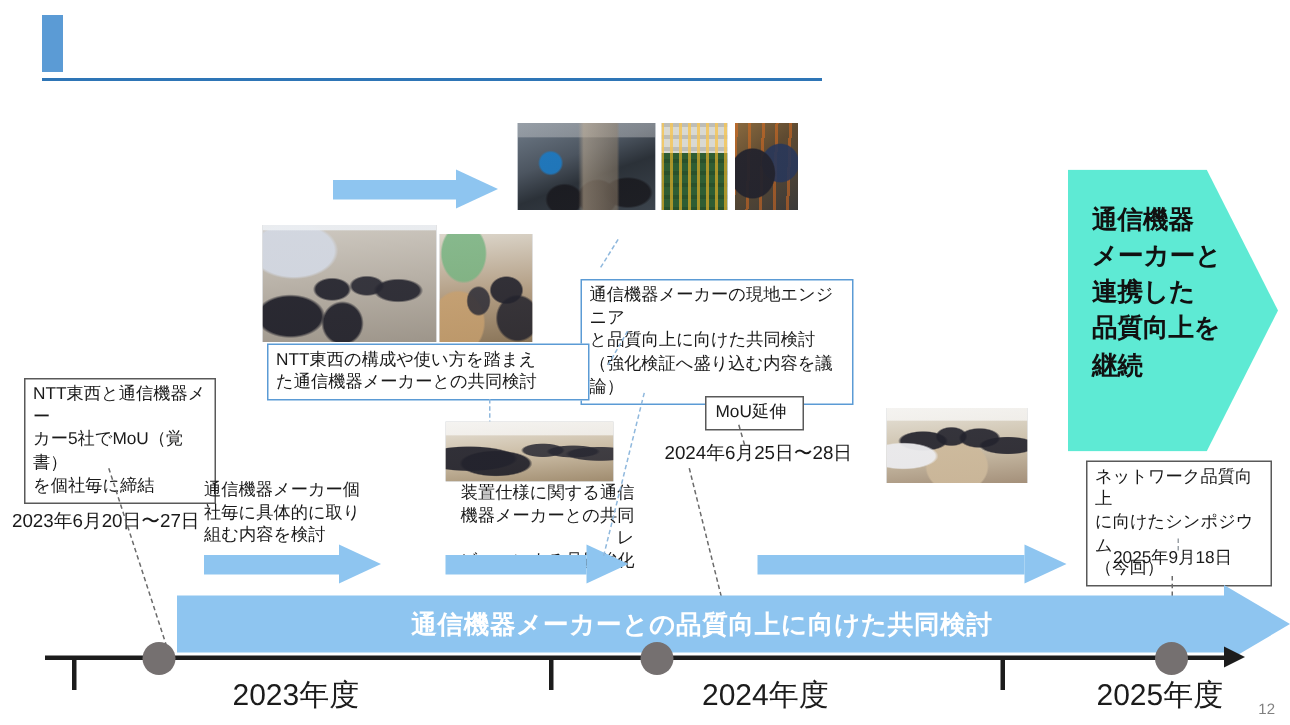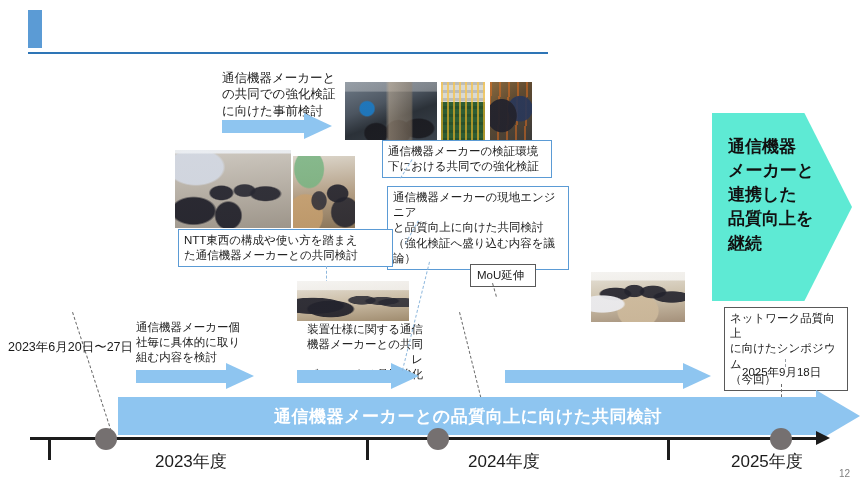--- a/index.html
+++ b/index.html
@@ -72,35 +72,32 @@
   }
 
   
   .axis{position:absolute;left:30px;top:437px;width:790px;height:3px;background:#1c1c1c;}
   .axis-head{
     position:absolute;left:816px;top:431px;width:0;height:0;
     border-top:7px solid transparent;border-bottom:7px solid transparent;border-left:14px solid #1c1c1c;
   }
   .tick{position:absolute;width:3px;height:22px;background:#1c1c1c;top:438px;}
   .dot{position:absolute;width:22px;height:22px;border-radius:50%;background:#757070;top:428px;}
-  .yr{position:absolute;top:450px;font-size:17px;color:#1c1c1c;white-space:nowrap;}
+  .yr{position:absolute;top:450px;font-size:20px;color:#1c1c1c;white-space:nowrap;}
 
   .pageno{position:absolute;right:10px;bottom:4px;font-size:10px;color:#808080;}
 </style>
 </head>
 <body>
 
 <div id="slide">
 
   <div class="title-bar"></div>
   <div class="title-rule"></div>
 
-  <div class="plain" style="left:222px;top:70px;width:130px;">通信機器メーカーと
-の共同での強化検証
-に向けた事前検討</div>
   <div class="arrow" style="left:222px;top:113px;width:110px;height:26px;">
     <div class="shaft" style="width:82px;"></div>
     <div class="head" style="border-top-width:13px;border-bottom-width:13px;border-left-width:28px;"></div>
   </div>
 
   <div class="photo" style="left:345px;top:82px;width:92px;height:58px;">
     <div class="layer" style="background:linear-gradient(160deg,#6f7b88 0%,#4c5560 38%,#2b3138 60%,#3c444d 100%);"></div>
     <div class="layer" style="background:
         radial-gradient(circle at 24% 46%, rgba(30,120,190,.95) 0 9%, rgba(30,120,190,0) 11%),
         linear-gradient(90deg, rgba(255,255,255,0) 44%, rgba(196,176,150,.55) 48%, rgba(150,132,110,.5) 72%, rgba(255,255,255,0) 74%),
@@ -117,22 +114,20 @@
         opacity:.7;"></div>
   </div>
   <div class="photo" style="left:490px;top:82px;width:42px;height:58px;">
     <div class="layer" style="background:linear-gradient(140deg,#8a6a3f 0%,#5e4a31 40%,#3a3a3a 100%);"></div>
     <div class="layer" style="background:
         radial-gradient(ellipse at 28% 58%, rgba(35,35,45,.95) 0 34%, rgba(0,0,0,0) 36%),
         radial-gradient(ellipse at 72% 46%, rgba(40,55,90,.9) 0 28%, rgba(0,0,0,0) 30%),
         repeating-linear-gradient(92deg, rgba(230,110,30,.5) 0 2px, rgba(255,255,255,0) 2px 9px);"></div>
   </div>
 
-  <div class="box blue" style="left:382px;top:140px;width:170px;">通信機器メーカーの検証環境
-下における共同での強化検証</div>
   <div class="box blue" style="left:387px;top:186px;width:182px;">通信機器メーカーの現地エンジニア
 と品質向上に向けた共同検討
 （強化検証へ盛り込む内容を議論）</div>
 
   <div class="leader blue" style="left:400px;top:178px;width:22px;transform:rotate(-58deg);"></div>
   <div class="leader blue" style="left:405px;top:243px;width:26px;transform:rotate(-60deg);"></div>
 
   <div class="photo" style="left:175px;top:150px;width:116px;height:78px;">
     <div class="layer" style="background:linear-gradient(175deg,#cfcac2 0%,#b9b2a8 46%,#9d958a 100%);"></div>
     <div class="layer" style="background:
@@ -151,20 +146,23 @@
         radial-gradient(ellipse at 72% 52%, rgba(35,35,45,.9) 0 16%, rgba(0,0,0,0) 18%),
         radial-gradient(ellipse at 42% 62%, rgba(45,45,55,.85) 0 14%, rgba(0,0,0,0) 16%),
         radial-gradient(ellipse at 20% 82%, rgba(200,160,110,.8) 0 24%, rgba(0,0,0,0) 26%),
         radial-gradient(ellipse at 84% 78%, rgba(35,35,45,.85) 0 18%, rgba(0,0,0,0) 20%);"></div>
   </div>
 
   <div class="box blue" style="left:178px;top:229px;width:215px;">NTT東西の構成や使い方を踏まえ
 た通信機器メーカーとの共同検討</div>
   <div class="leader blue" style="left:327px;top:266px;width:46px;transform:rotate(90deg);"></div>
 
+  <div class="box dark" style="left:16px;top:252px;width:128px;">NTT東西と通信機器メー
+カー5社でMoU（覚書）
+を個社毎に締結</div>
   <div class="plain" style="left:8px;top:294px;margin-top:45px;">2023年6月20日〜27日</div>
   <div class="leader dark" style="left:73px;top:312px;width:130px;transform:rotate(72deg);"></div>
 
   <div class="plain small" style="left:136px;top:320px;width:118px;">通信機器メーカー個
 社毎に具体的に取り
 組む内容を検討</div>
   <div class="arrow" style="left:136px;top:363px;width:118px;height:26px;">
     <div class="shaft" style="width:90px;"></div>
     <div class="head" style="border-top-width:13px;border-bottom-width:13px;border-left-width:28px;"></div>
   </div>
@@ -182,20 +180,21 @@
   <div class="plain small" style="left:297px;top:322px;width:126px;text-align:right;">装置仕様に関する通信
 機器メーカーとの共同レ
 ビューによる品質強化</div>
   <div class="arrow" style="left:297px;top:363px;width:122px;height:26px;">
     <div class="shaft" style="width:94px;"></div>
     <div class="head" style="border-top-width:13px;border-bottom-width:13px;border-left-width:28px;"></div>
   </div>
   <div class="leader blue" style="left:430px;top:262px;width:112px;transform:rotate(104deg);"></div>
 
   <div class="box dark" style="left:470px;top:264px;width:66px;padding:3px 6px;">MoU延伸</div>
+  <div class="plain" style="left:443px;top:294px;">2024年6月25日〜28日</div>
   <div class="leader dark" style="left:493px;top:283px;width:14px;transform:rotate(74deg);"></div>
   <div class="leader dark" style="left:460px;top:312px;width:118px;transform:rotate(76deg);"></div>
 
   <div class="photo" style="left:591px;top:272px;width:94px;height:50px;">
     <div class="layer" style="background:linear-gradient(175deg,#e7e3da 0%,#cbbfa9 54%,#a4907a 100%);"></div>
     <div class="layer" style="background:
         radial-gradient(ellipse at 12% 64%, rgba(235,235,238,.95) 0 18%, rgba(0,0,0,0) 20%),
         radial-gradient(ellipse at 26% 44%, rgba(35,35,45,.92) 0 15%, rgba(0,0,0,0) 17%),
         radial-gradient(ellipse at 46% 38%, rgba(35,35,45,.9) 0 13%, rgba(0,0,0,0) 15%),
         radial-gradient(ellipse at 66% 40%, rgba(35,35,45,.9) 0 14%, rgba(0,0,0,0) 16%),

